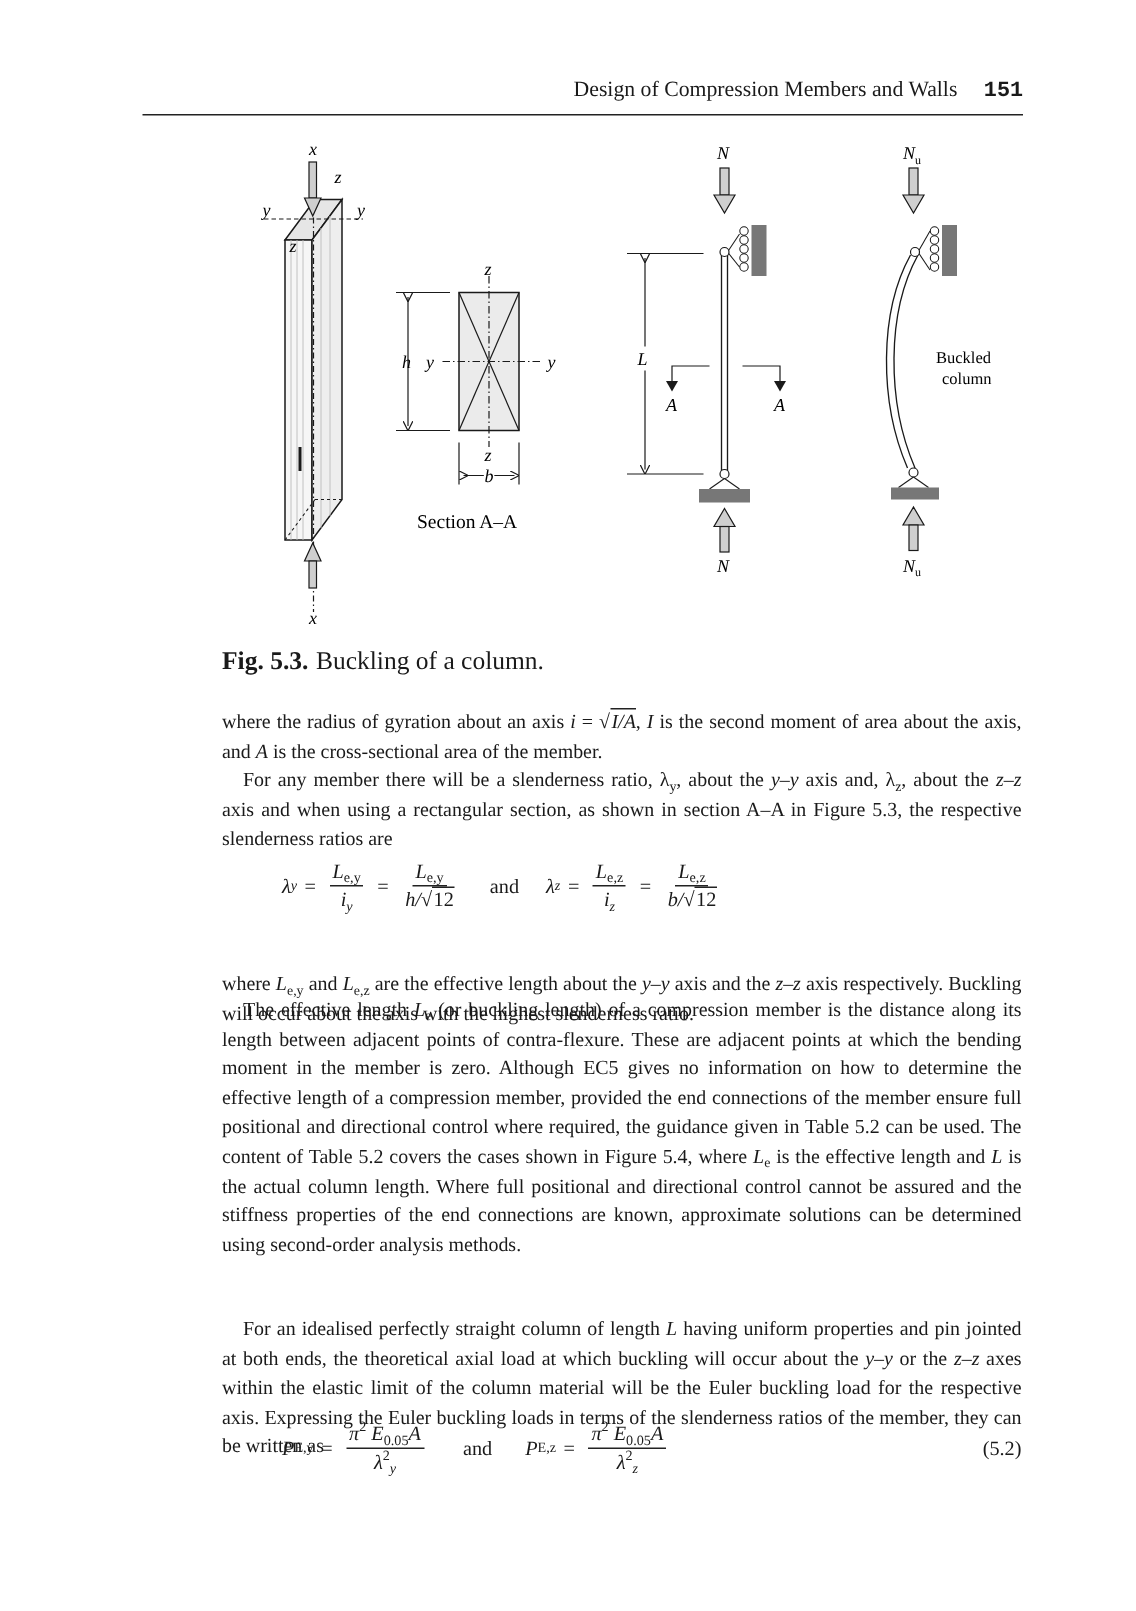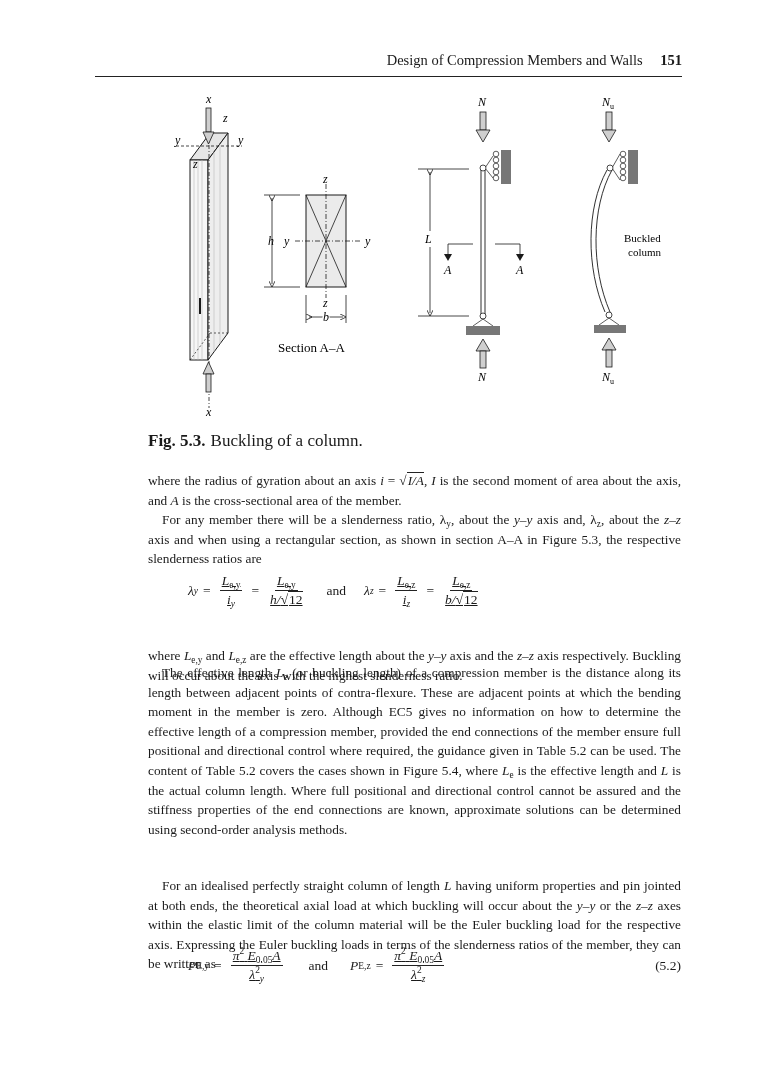--- a/index.html
+++ b/index.html
@@ -6,21 +6,21 @@
   body {
     width: 757px; height: 1074px; position: relative; overflow: hidden;
     font-family: "Liberation Serif", "DejaVu Serif", serif;
     color: #1a1a1a;
   }
   .header {
     position: absolute; left: 95px; top: 52px; width: 587px;
     font-size: 14.5px; text-align: right;
   }
   .header .title { margin-right: 14px; }
-  .header .pagenum { font-weight: bold; }
+  .header .pagenum { font-weight: bold; font-family: Liberation Mono, monospace; }
   .rule {
     position: absolute; left: 95px; top: 76px; width: 587px; height: 1px; background: #222;
   }
   .figure { position: absolute; left: 140px; top: 88px; width: 545px; height: 340px; }
   .figure svg { display: block; }
   .caption {
     position: absolute; left: 148px; top: 431px; font-size: 17px;
   }
   .caption b { font-weight: bold; margin-right: 5px; }
   .para {
@@ -29,22 +29,22 @@
   }
   .para.indent { text-indent: 14px; }
   .para i, .eq i { font-style: italic; }
   sub { font-size: 70%; vertical-align: -3px; line-height: 0; }
   sup { font-size: 70%; vertical-align: 6px; line-height: 0; }
   .eq {
     position: absolute; left: 148px; width: 533px; font-size: 13.5px;
     display: flex; align-items: center;
   }
   .frac { display: inline-flex; flex-direction: column; align-items: center; margin: 0 4px; vertical-align: middle; }
-  .frac .num { padding: 0 2px 1px; border-bottom: 1px solid #222; line-height: 16px; text-decoration: underline; }
-  .frac .den { padding: 1px 2px 0; line-height: 16px; text-decoration: underline; }
+  .frac .num { padding: 0 2px 1px; border-bottom: 1px solid #222; line-height: 16px; }
+  .frac .den { padding: 1px 2px 0; line-height: 16px; }
   .eqpart { display: inline-flex; align-items: center; }
   .op { margin: 0 5px; }
   .and { margin: 0 18px; }
   .eqnum { margin-left: auto; }
   .sqrt { border-top: 1px solid #222; padding-left: 1px; }
 </style>
 </head>
 <body>
 
 <div class="header">

